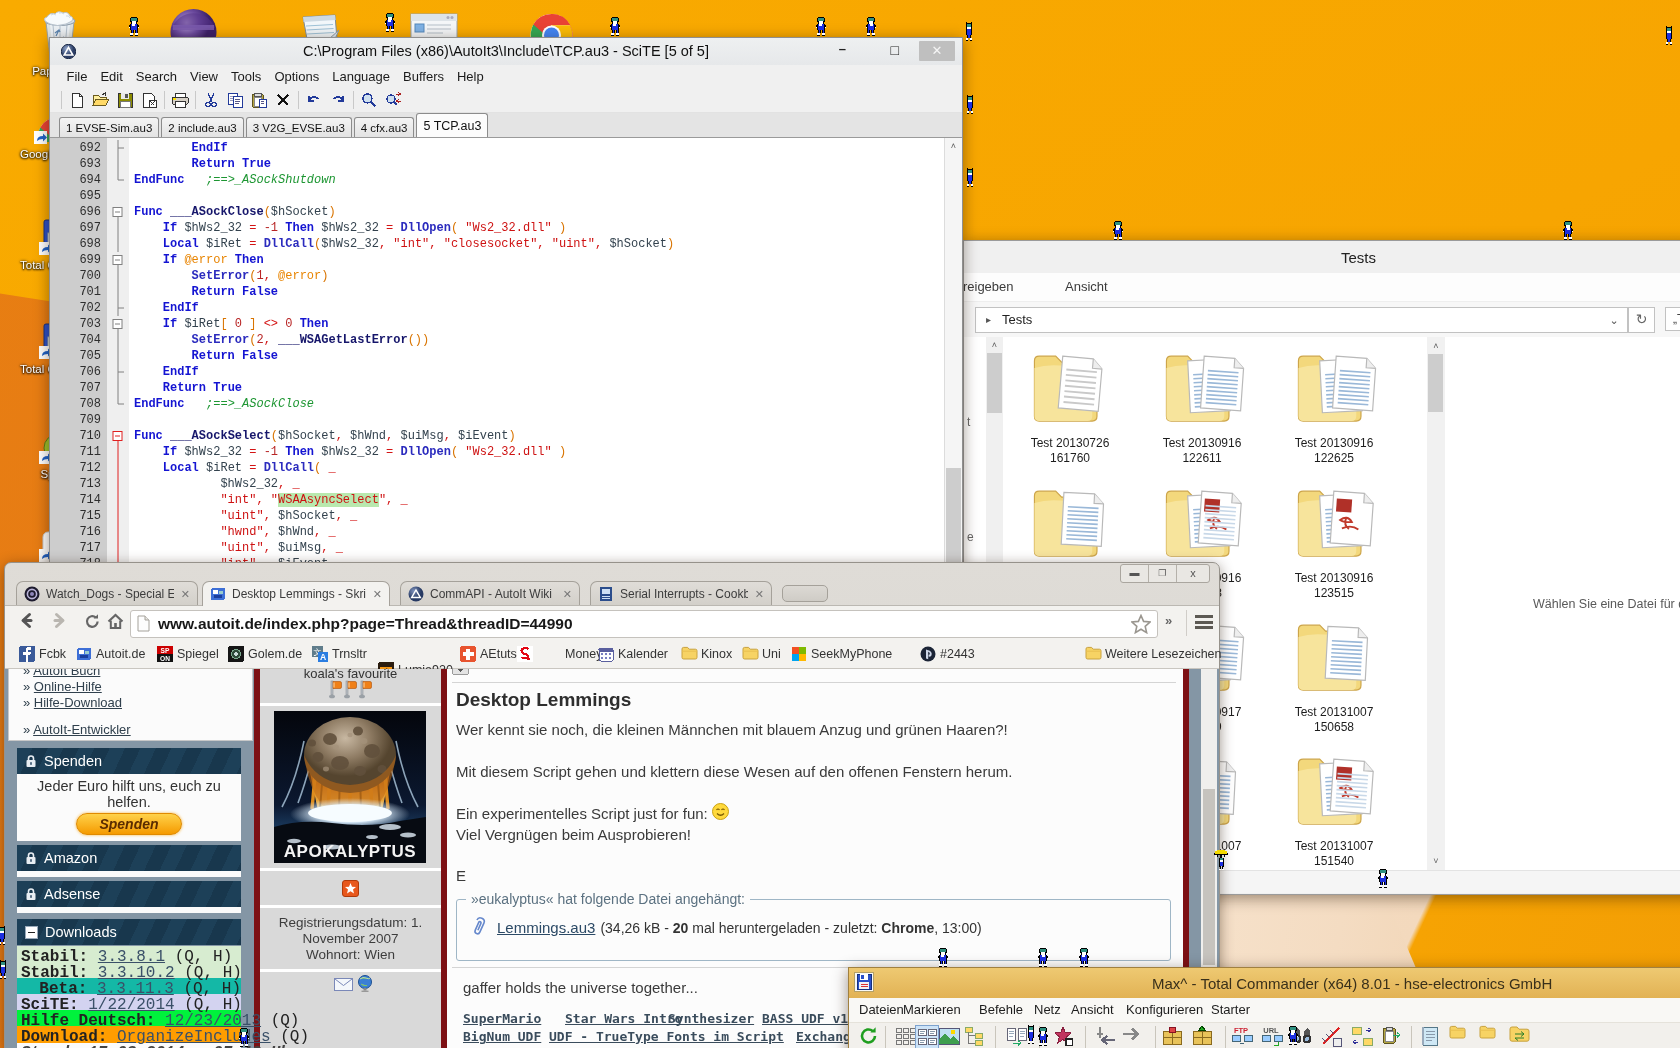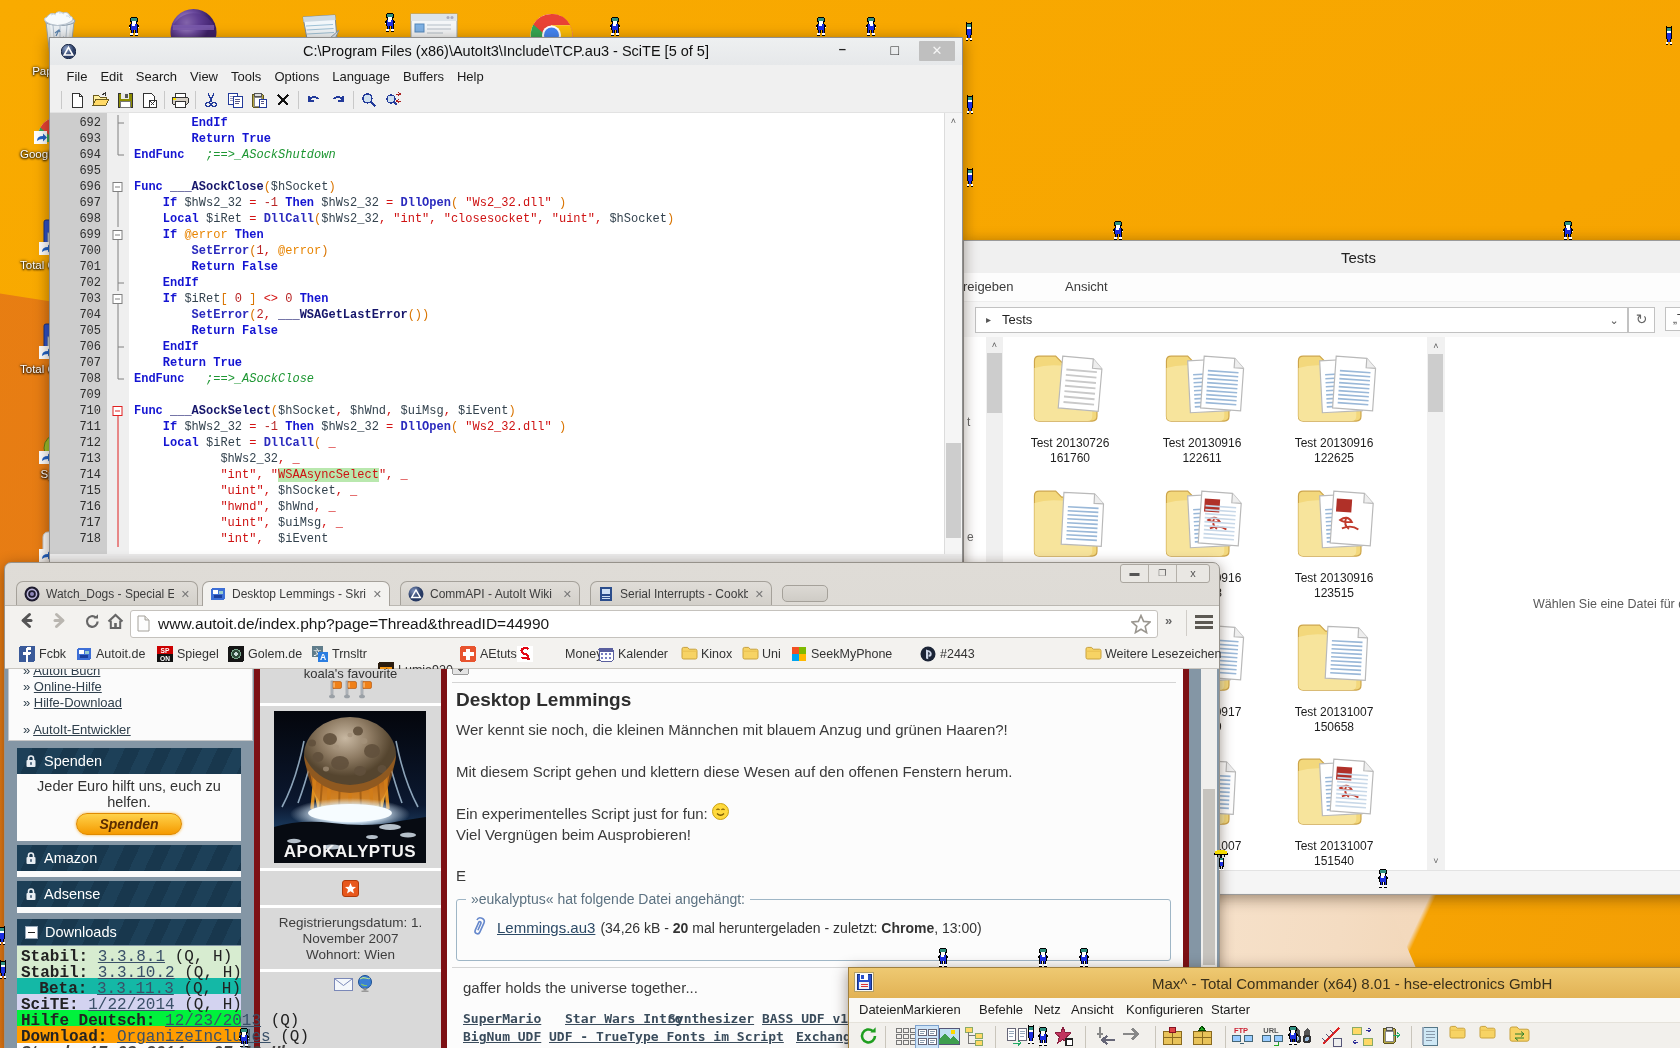--- a/index.html
+++ b/index.html
@@ -73,21 +73,21 @@
   .sbarrow{position:absolute;left:0;width:100%;text-align:center;font-size:9px;color:#606060;}
   .sbthumb{position:absolute;left:1px;width:15px;background:#cdcdcd;}
   
   #browser{left:4px;top:562px;width:1214px;height:486px;background:linear-gradient(#dfdcd7,#d5d2cc);border:1px solid #96928b;border-radius:7px 7px 0 0;}
   #browser .tabstrip{position:relative;height:42px;}
   .btab{position:absolute;top:18px;height:24px;border:1px solid #a5a19a;border-bottom:none;border-radius:7px 7px 0 0;background:linear-gradient(#e0ddd8,#d2cfc9);display:flex;align-items:center;padding:0 7px;font-size:12px;color:#3c3c3c;}
   .btab.active{background:#f3f2ef;z-index:3;}
   .btab .bt-title{white-space:nowrap;overflow:hidden;max-width:142px;flex:1;}
   .btab .bt-x{color:#777;font-size:11px;margin-left:7px;}
   #browser .navbar{position:relative;height:36px;background:#f3f2ef;border-top:1px solid #bbb8b2;}
-  #browser .urlbar{position:absolute;left:125px;top:4px;width:1026px;height:26px;background:#fff;border:1px solid #c5c2bd;border-radius:3px;}
+  #browser .urlbar{position:absolute;left:125px;top:4px;width:1026px;height:26px;background:#fff;border:1px solid #c5c2bd;border-radius:3px;font-weight:bold;}
   #browser .urltext{position:absolute;left:27px;top:4px;font-size:15.5px;color:#181818;white-space:nowrap;}
   #browser .bookbar{position:relative;height:26px;background:#f3f2ef;border-bottom:1px solid #c9c6c0;}
   .bmk{position:absolute;top:4px;display:flex;align-items:center;font-size:12.5px;color:#333;white-space:nowrap;}
   .bmk .bicon{width:16px;height:16px;margin-right:4px;flex:none;}
   #browser .page{position:relative;height:calc(100% - 105px);background:#8496a5;overflow:hidden;}
   #browser .bscroll{position:absolute;right:2px;top:0;width:16px;height:100%;background:#f0efed;}
   
   .fo-linkbox{position:absolute;left:3px;top:-14px;width:229px;background:#fbfbfb;border:1px solid #c8c8c8;padding:4px 0 5px 14px;}
   .fo-linkbox div{font-size:13px;color:#30404d;margin-top:3px;height:13px;}
   .fo-linkbox a{color:#30404d;text-decoration:underline;}
@@ -829,20 +829,27 @@
         </div>
         <div class="ti">
           <svg width="17" height="16" viewBox="0 0 17 16" shape-rendering="crispEdges">
             <circle cx="6" cy="7" r="4" fill="#cfe0ef" stroke="#223a9a" stroke-width="1.3"></circle>
             <path d="M9 10 l3 3" stroke="#223a9a" stroke-width="1.8"></path>
             <path d="M11 2 l4 0 m-2 -1.5 l2.4 1.5 -2.4 1.5" stroke="#a22" fill="none"></path>
             <path d="M16 9 l-4 0 m2 -1.5 l-2.4 1.5 2.4 1.5" stroke="#a22" fill="none"></path>
           </svg>
         </div>
       </div>
+    <div class="tabbar" id="scite-tabs">
+        <span class="stab">1 EVSE-Sim.au3</span>
+        <span class="stab">2 include.au3</span>
+        <span class="stab">3 V2G_EVSE.au3</span>
+        <span class="stab">4 cfx.au3</span>
+        <span class="stab active">5 TCP.au3</span>
+      </div>
     <div class="codewrap">
       <div class="gutter" id="scite-gutter">
           <div>692</div>
           <div>693</div>
           <div>694</div>
           <div>695</div>
           <div>696</div>
           <div>697</div>
           <div>698</div>
           <div>699</div>

